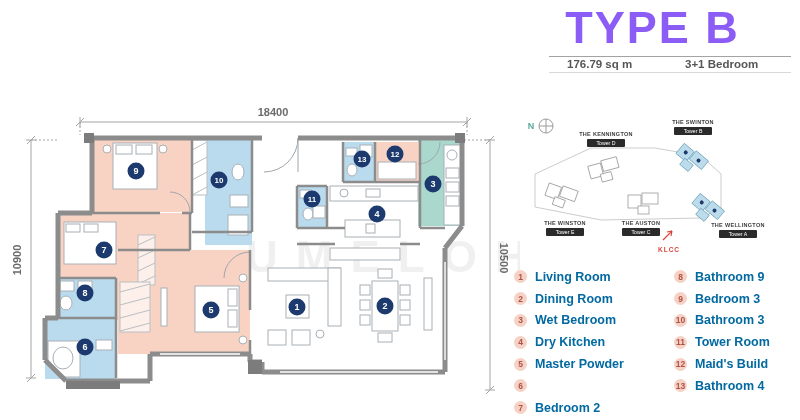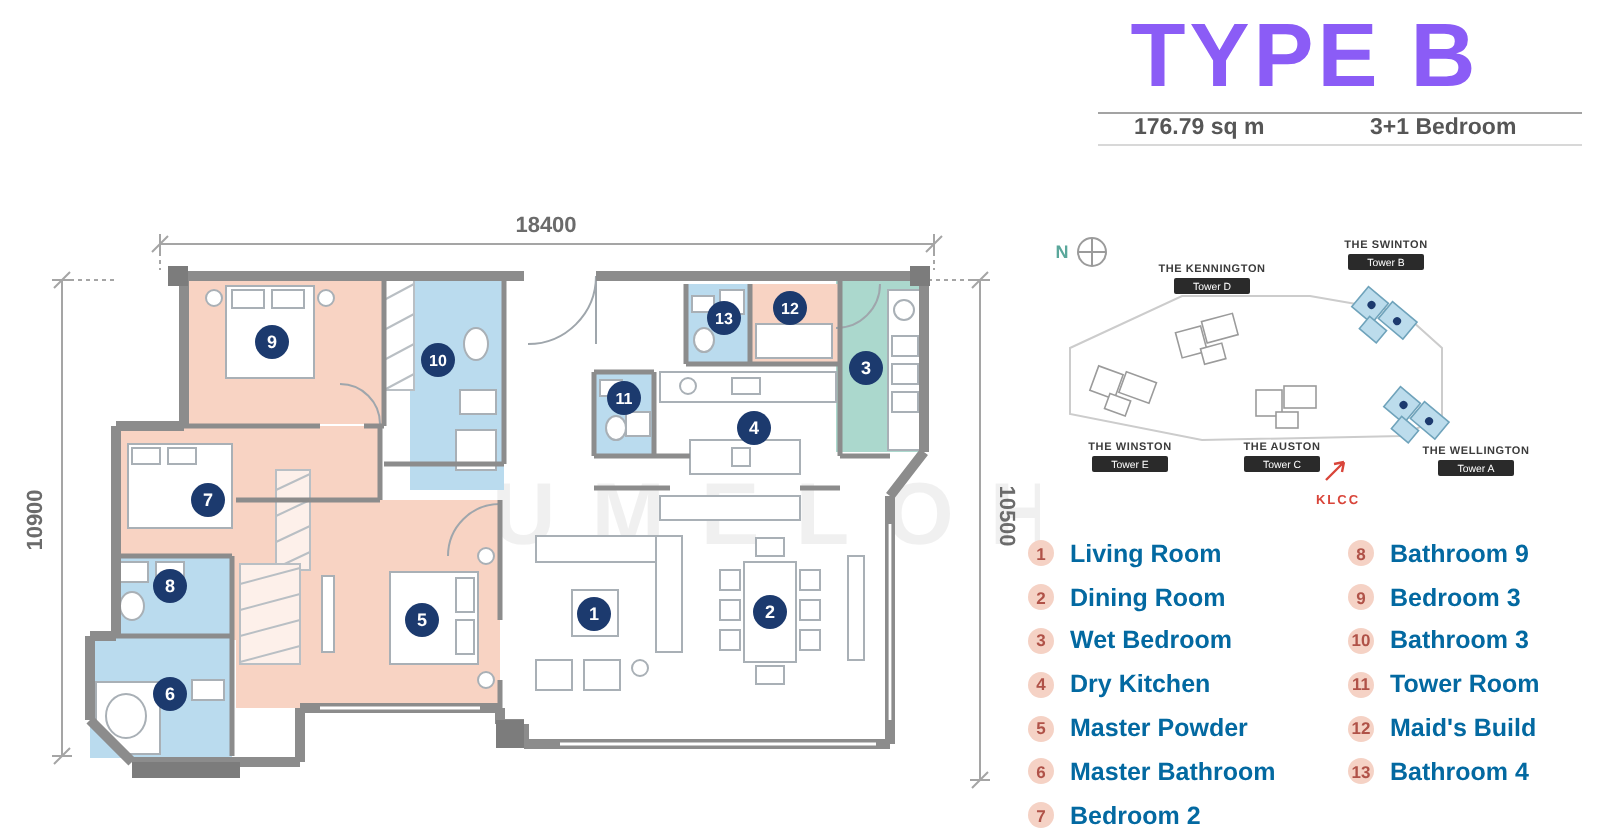--- a/index.html
+++ b/index.html
@@ -336,21 +336,20 @@
           <div class="lrow">
             <span class="lnum">4</span>
             <span class="llab">Dry Kitchen</span>
           </div>
           <div class="lrow">
             <span class="lnum">5</span>
             <span class="llab">Master Powder</span>
           </div>
           <div class="lrow">
             <span class="lnum">6</span>
-            <span class="llab">Master Bathroom</span>
           </div>
           <div class="lrow">
             <span class="lnum">7</span>
             <span class="llab">Bedroom 2</span>
           </div>
         </div>
       <div class="lcol lcol2" id="legend-col-2">
           <div class="lrow">
             <span class="lnum">8</span>
             <span class="llab">Bathroom 9</span>

